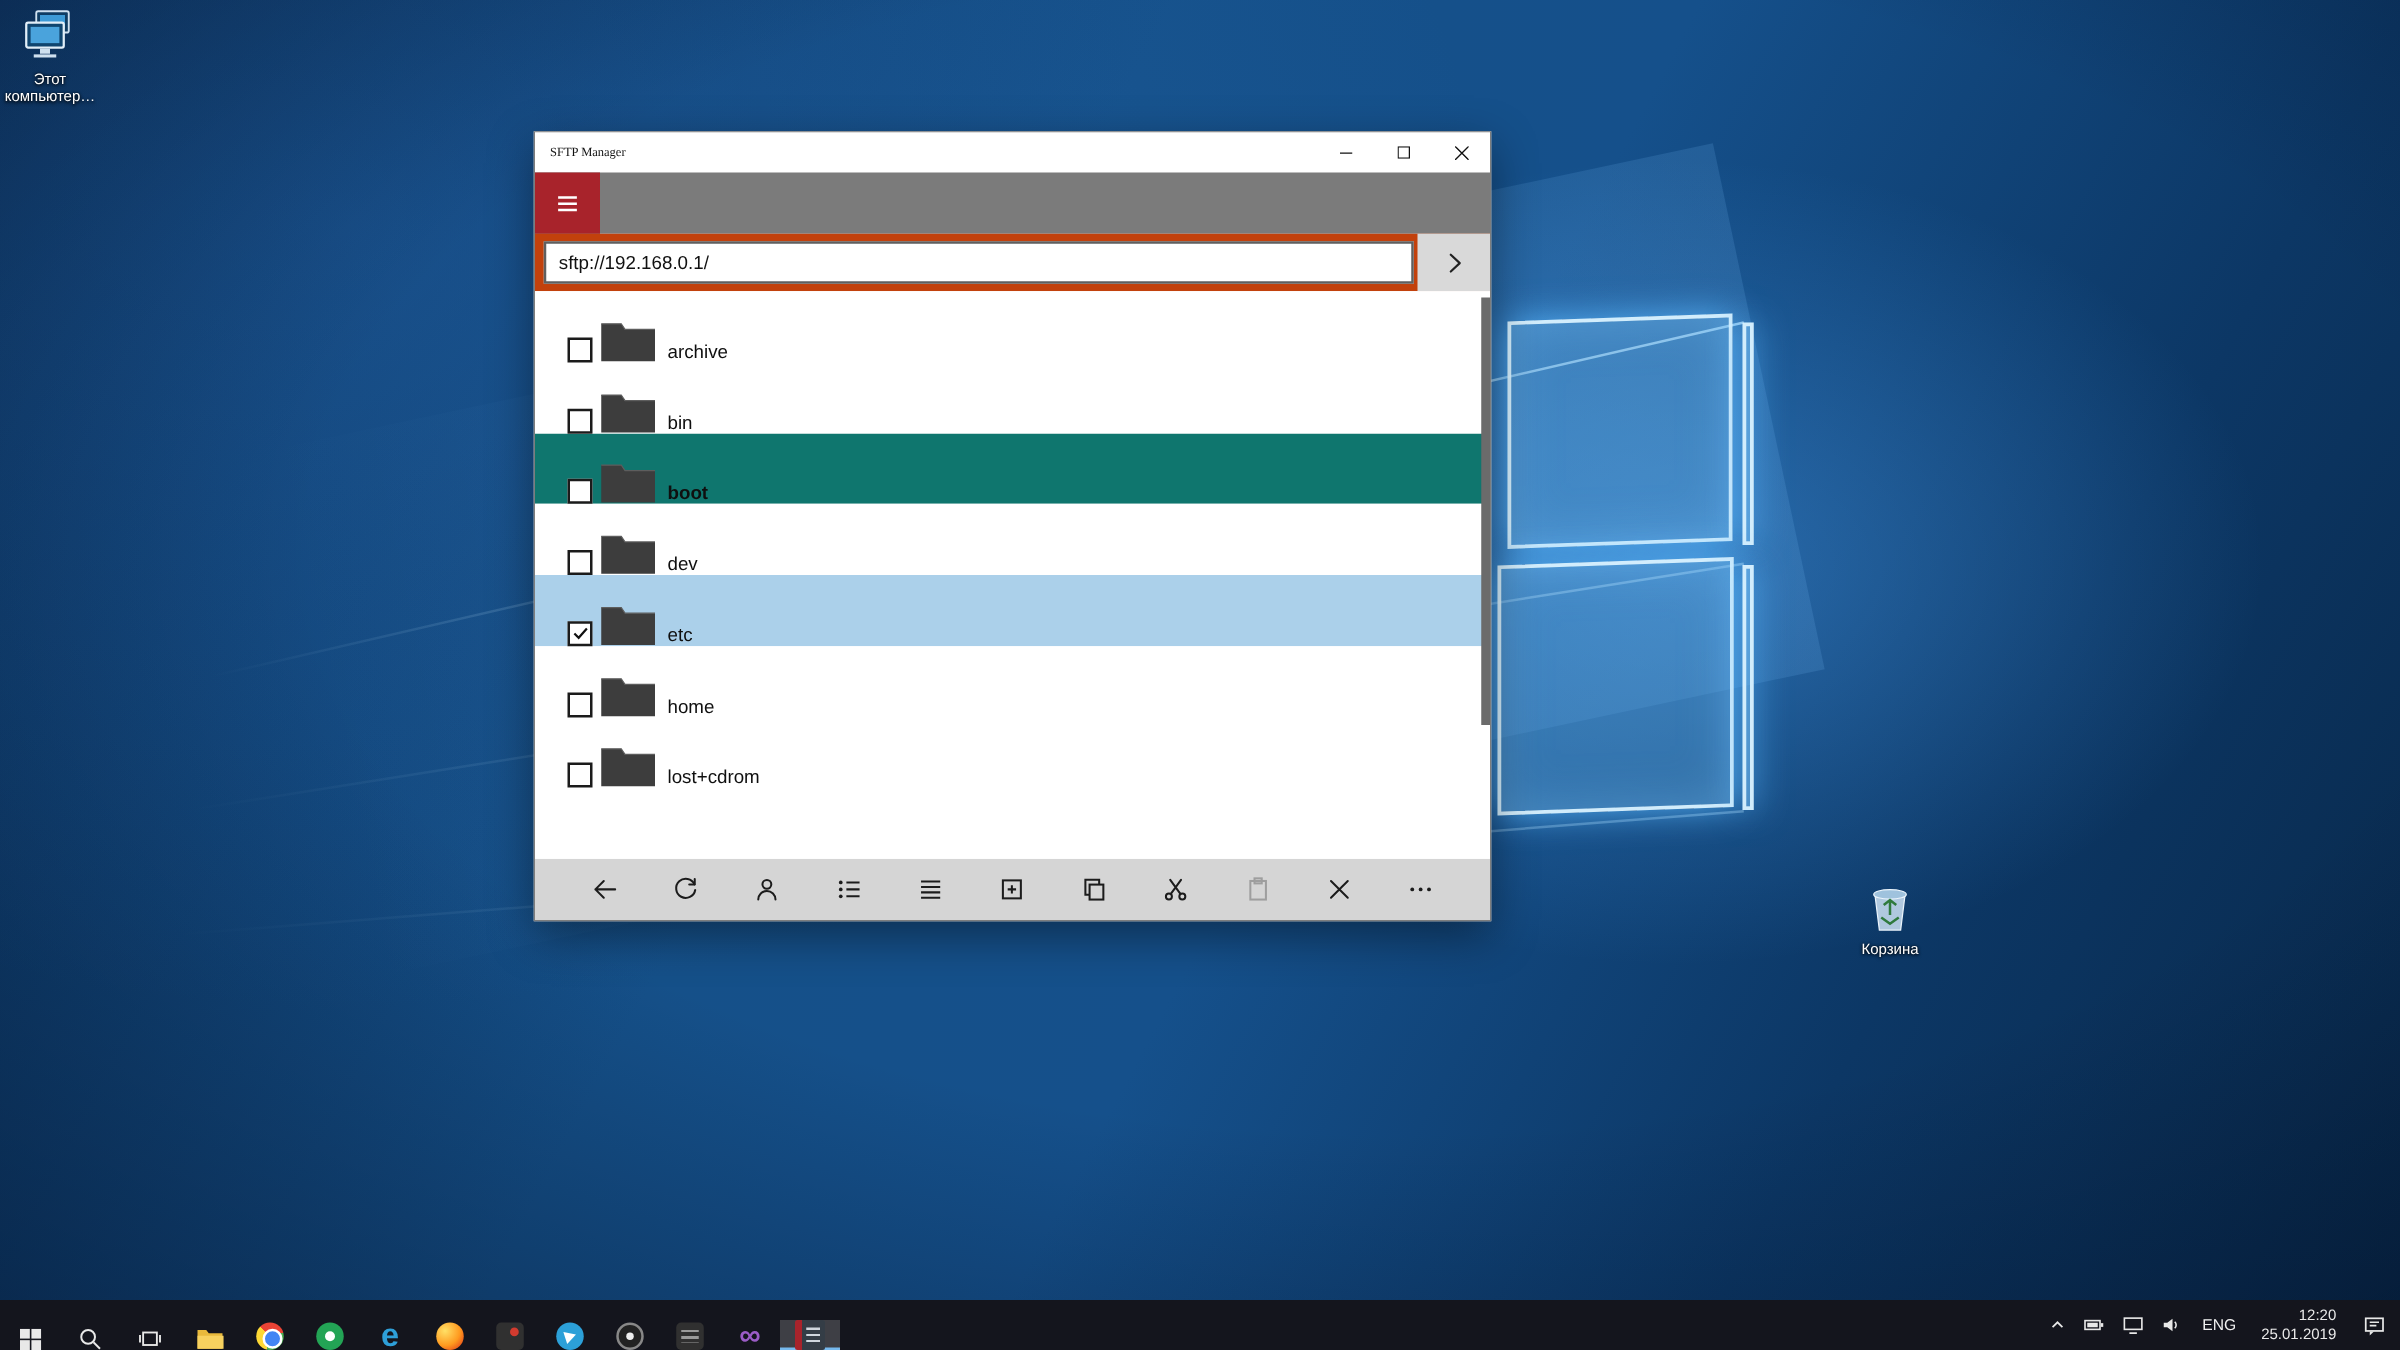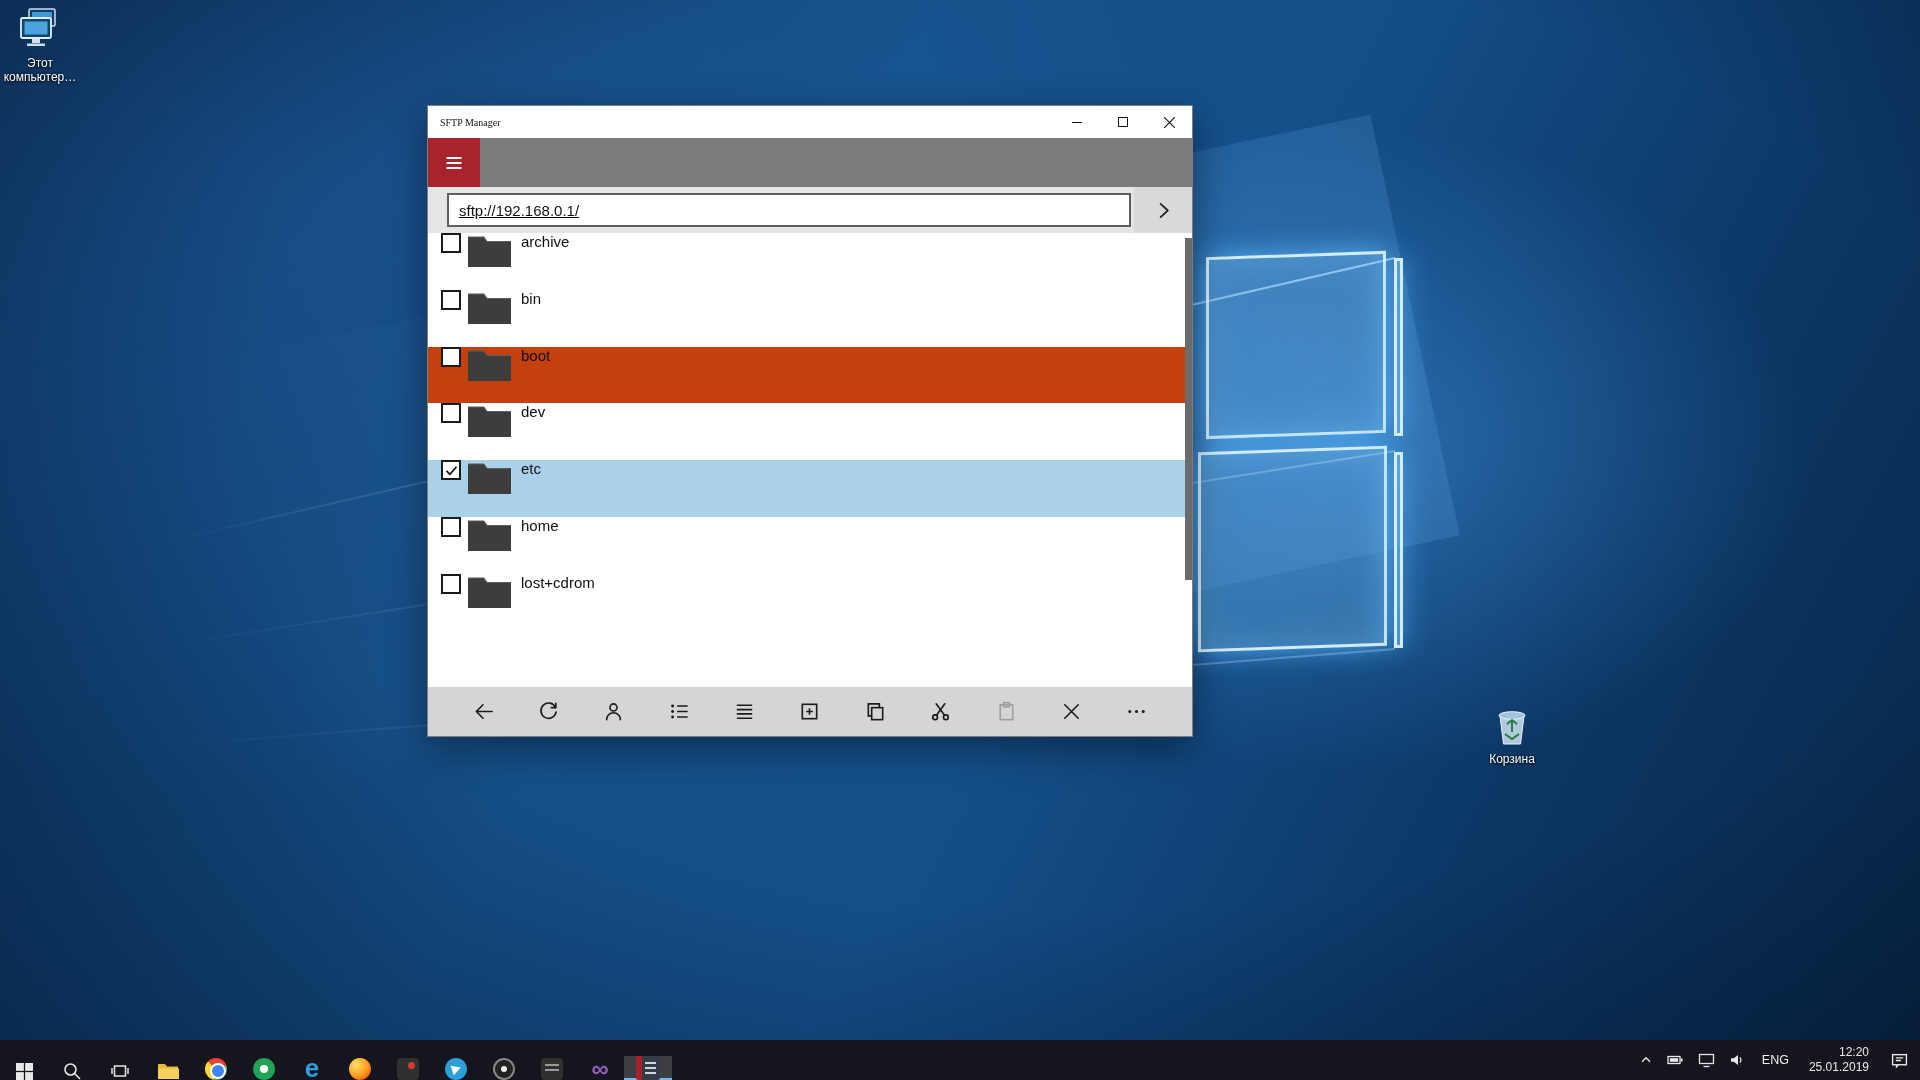--- a/index.html
+++ b/index.html
@@ -42,28 +42,28 @@
             background: #fff; border: 1px solid #7d7d7d; box-shadow: 0 12px 36px rgba(0,0,0,.42);
             display: flex; flex-direction: column; }
   .titlebar { height: 32px; background: #fff; display: flex; align-items: center; padding-left: 12px; flex: 0 0 32px; }
   .titlebar .title { font-size: 10px; color: #111; font-family: Liberation Serif, serif; }
   .win-controls { margin-left: auto; display: flex; height: 100%; }
   .wc { width: 46px; height: 100%; display: flex; align-items: center; justify-content: center; color: #111; }
 
   .appheader { height: 49px; flex: 0 0 49px; background: #7b7b7b; display: flex; align-items: stretch; }
   .hamburger { width: 52px; background: #a8232b; border: none; display: flex; align-items: center; justify-content: center; }
 
-  .addressbar { height: 46px; flex: 0 0 46px; background: #e5e5e5; display: flex; align-items: center; padding-left: 19px; text-decoration: underline; }
+  .addressbar { height: 46px; flex: 0 0 46px; background: #c2410c; display: flex; align-items: center; padding-left: 7px; }
   .address-input { flex: 1; height: 34px; border: 2px solid #5f5f5f; font-size: 15px; padding: 0 10px;
                    color: #111; outline: none; margin-right: 3px; font-family: "Liberation Sans", sans-serif; background: #fff; }
   .go-btn { width: 58px; height: 46px; background: #d9d9d9; border: none; display: flex; align-items: center; justify-content: center; color: #222; }
 
   .file-list { flex: 1; position: relative; background: #fff; overflow: hidden; }
-  .file-row { height: 56.75px; display: flex; align-items: flex-start; padding-left: 13px; background: #fff; }
-  .file-row.hover { background: #c2410c; }
+  .file-row { height: 56.75px; display: flex; align-items: flex-end; padding-left: 26px; background: #fff; }
+  .file-row.hover { background: #0f766e; font-weight: bold; }
   .file-row.selected { background: #abd0ea; }
   .checkbox { width: 20px; height: 20px; border: 2px solid #1b1b1b; background: #fff; margin-right: 6px;
               display: flex; align-items: center; justify-content: center; flex: 0 0 20px; }
   .checkbox svg { width: 15px; height: 15px; visibility: hidden; }
   .checkbox.checked svg { visibility: visible; }
   .folder-icon { margin-right: 9px; display: flex; }
   .folder-icon svg { width: 45px; height: 35px; display: block; }
   .file-name { font-size: 15px; color: #0f0f0f; }
 
   .scrollbar { position: absolute; right: 0; top: 0; width: 7px; height: 100%; background: transparent; }

